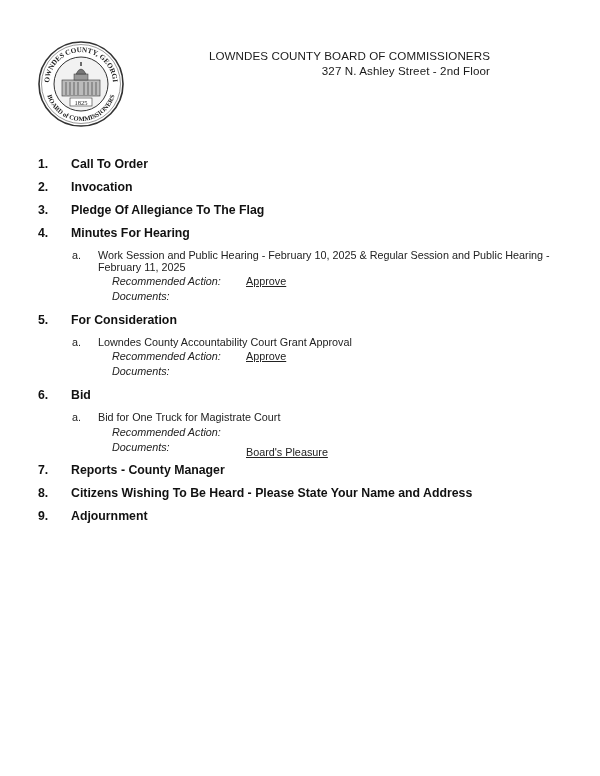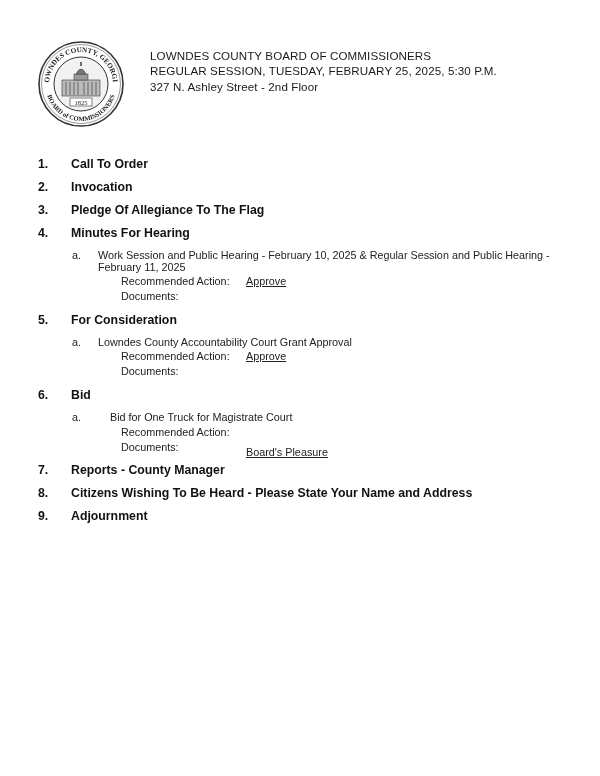--- a/index.html
+++ b/index.html
@@ -1,27 +1,27 @@
 <!DOCTYPE html>
 <html><head>
 <meta charset="utf-8">
 <style>
   html, body { margin:0; padding:0; background:#ffffff; }
   body { width:600px; height:776px; position:relative; overflow:hidden; color:#111; }
   .seal { position:absolute; left:37px; top:40px; width:88px; height:88px; }
-  .header { position:absolute; left:150px; top:48px; width:340px; text-align:left;
+  .header { position:absolute; left:150px; top:48px; width:340px; text-align:right;
     font-family:"Liberation Sans", sans-serif; font-size:11.6px; line-height:15.4px; color:#1a1a1a; letter-spacing:0.1px; }
   .header div { white-space:nowrap; }
   .item { position:absolute; left:38px; font-family:"Liberation Sans", sans-serif; font-weight:bold; font-size:12.3px; color:#111; white-space:nowrap; }
   .item .num { position:absolute; left:0; }
   .item .title { position:absolute; left:33px; }
   .sub { position:absolute; font-family:"Liberation Sans", sans-serif; font-size:10.8px; color:#222; white-space:nowrap; line-height:13px; }
   .sub-letter { left:72px; }
   .sub-text { left:98px; }
-  .ra-label { left:121px; }
+  .ra-label { left:112px;font-style:italic; }
   .ra-value { left:246px;text-decoration:underline; }
 </style>
 </head>
 <body>
 
 <svg class="seal" viewBox="0 0 88 88">
   <defs>
     <path id="topArc" d="M 12 44 A 32 32 0 0 1 76 44"></path>
     <path id="botArc" d="M 9 46 A 35 35 0 0 0 79 46"></path>
   </defs>
@@ -48,21 +48,20 @@
       <line x1="51" y1="42" x2="51" y2="55"></line>
     <line x1="55" y1="42" x2="55" y2="55"></line>
       <line x1="59" y1="42" x2="59" y2="55"></line>
   </g>
   <rect x="33" y="58" width="22" height="8" fill="#fff" stroke="#333" stroke-width="0.6"></rect>
   <text x="44" y="64.5" text-anchor="middle" font-family="Liberation Serif, serif" font-size="6.5" fill="#222">1825</text>
 </svg>
 
 <div class="header">
   <div>LOWNDES COUNTY BOARD OF COMMISSIONERS</div>
-  <div>REGULAR SESSION, TUESDAY, FEBRUARY 25, 2025, 5:30 P.M.</div>
   <div>327 N. Ashley Street - 2nd Floor</div>
 </div>
 
 <div class="item" style="top:157px;">
   <span class="num">1.</span>
   <span class="title">Call To Order</span>
 </div>
 <div class="item" style="top:180px;">
   <span class="num">2.</span>
   <span class="title">Invocation</span>
@@ -91,21 +90,21 @@
 <span class="sub sub-text" style="top:336px;">Lowndes County Accountability Court Grant Approval</span>
 <span class="sub ra-label" style="top:350px;">Recommended Action:</span>
 <span class="sub ra-value" style="top:350px;">Approve</span>
 <span class="sub ra-label" style="top:365px;">Documents:</span>
 
 <div class="item" style="top:388px;">
   <span class="num">6.</span>
   <span class="title">Bid</span>
 </div>
 <span class="sub sub-letter" style="top:411px;">a.</span>
-<span class="sub sub-text" style="top:411px;margin-left:12px;">Bid for One Truck for Magistrate Court</span>
+<span class="sub sub-text" style="top:411px;">Bid for One Truck for Magistrate Court</span>
 <span class="sub ra-label" style="top:426px;">Recommended Action:</span>
 <span class="sub ra-value" style="top:426px;margin-top:20px;">Board's Pleasure</span>
 <span class="sub ra-label" style="top:441px;">Documents:</span>
 
 <div class="item" style="top:463px;">
   <span class="num">7.</span>
   <span class="title">Reports - County Manager</span>
 </div>
 <div class="item" style="top:486px;">
   <span class="num">8.</span>

